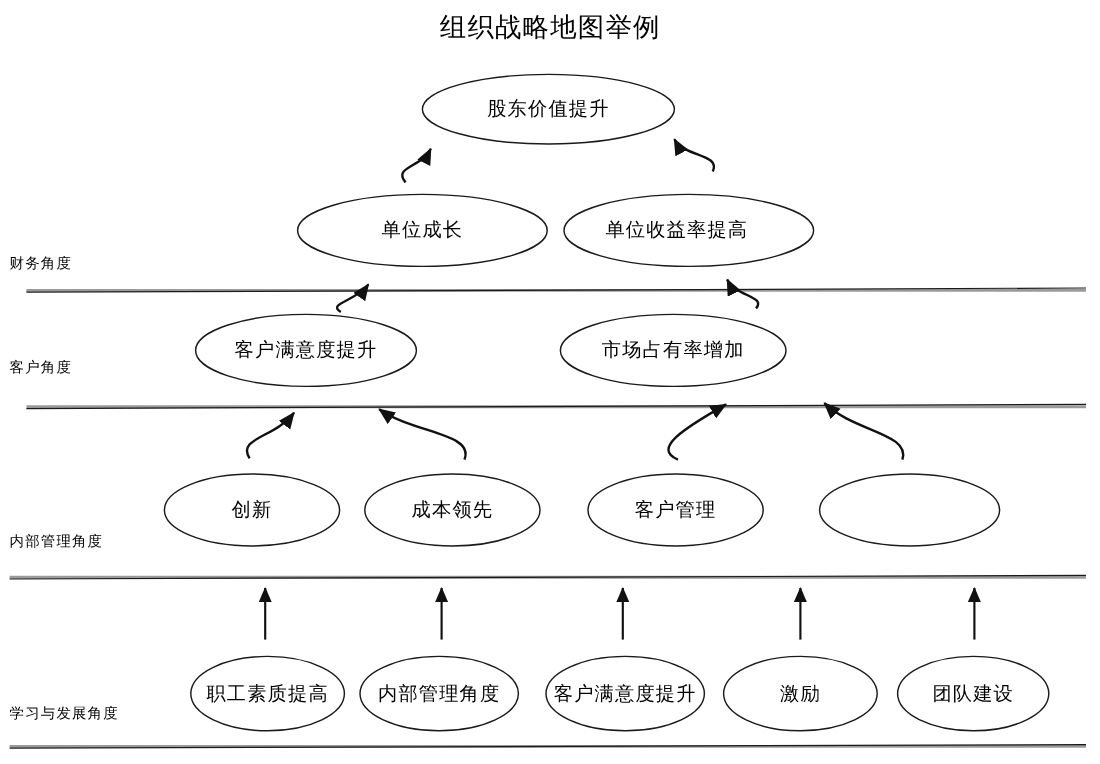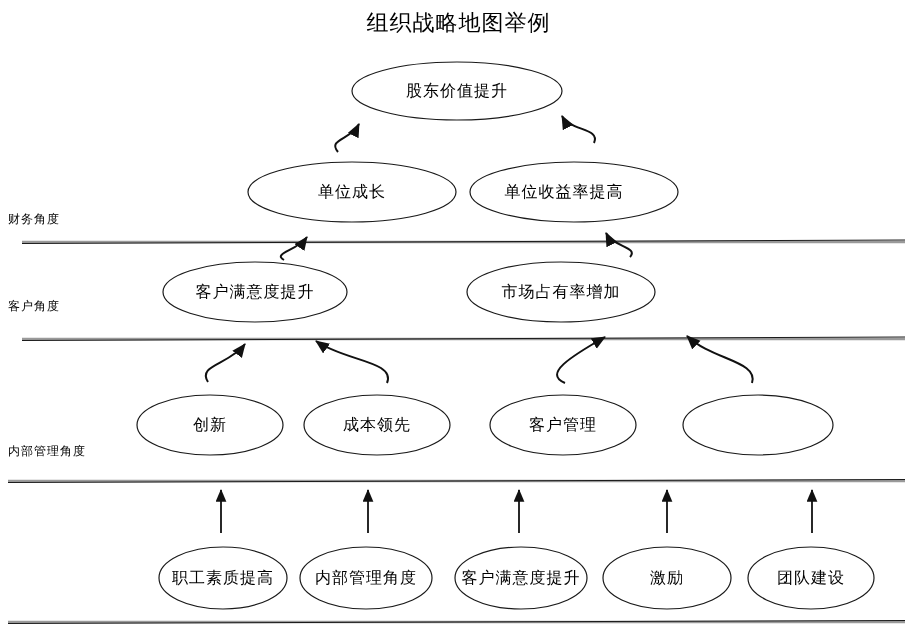--- a/index.html
+++ b/index.html
@@ -70,20 +70,21 @@
     <line x1="519" y1="533" x2="519" y2="490" stroke="#111" stroke-width="1.8" marker-end="url(#ah)"></line>
     <line x1="667" y1="533" x2="667" y2="490" stroke="#111" stroke-width="1.8" marker-end="url(#ah)"></line>
     <line x1="812" y1="533" x2="812" y2="490" stroke="#111" stroke-width="1.8" marker-end="url(#ah)"></line>
   </svg>
 
   <div class="title">组织战略地图举例</div>
 
   <div class="rowlabel" style="left:8px;top:211px;">财务角度</div>
   <div class="rowlabel" style="left:8px;top:298px;">客户角度</div>
   <div class="rowlabel" style="left:8px;top:443px;">内部管理角度</div>
+  <div class="rowlabel" style="left:8px;top:586px;">学习与发展角度</div>
 
   <div class="nodelabel" style="left:352px;top:62px;width:210px;height:58px;">股东价值提升</div>
   <div class="nodelabel" style="left:248px;top:162px;width:208px;height:60px;">单位成长</div>
   <div class="nodelabel" style="left:460px;top:162px;width:208px;height:60px;text-align:right;">单位收益率提高</div>
   <div class="nodelabel" style="left:163px;top:262px;width:184px;height:60px;">客户满意度提升</div>
   <div class="nodelabel" style="left:467px;top:262px;width:188px;height:60px;">市场占有率增加</div>
   <div class="nodelabel" style="left:137px;top:395px;width:146px;height:60px;">创新</div>
   <div class="nodelabel" style="left:304px;top:395px;width:146px;height:60px;">成本领先</div>
   <div class="nodelabel" style="left:490px;top:395px;width:146px;height:60px;">客户管理</div>
   <div class="nodelabel" style="left:159px;top:547px;width:128px;height:62px;">职工素质提高</div>

